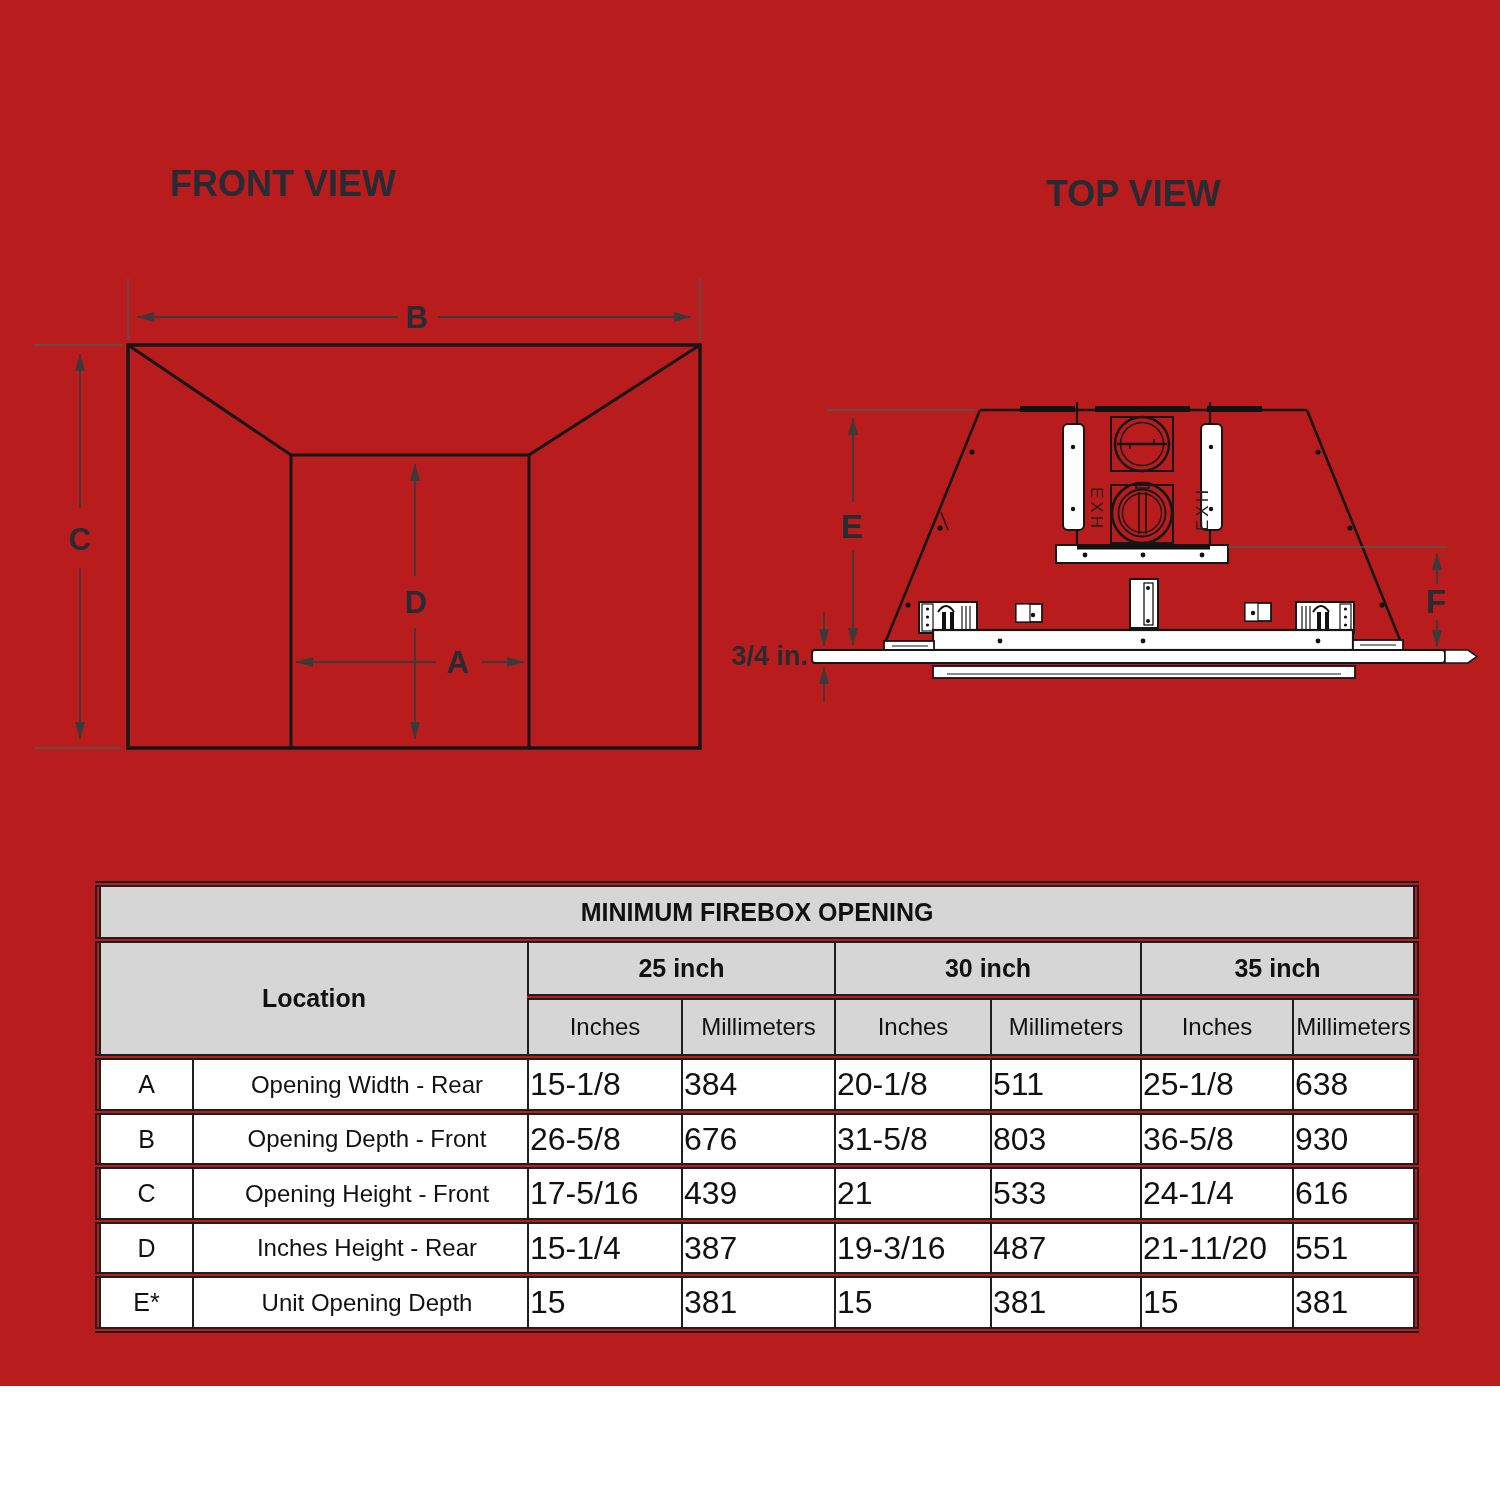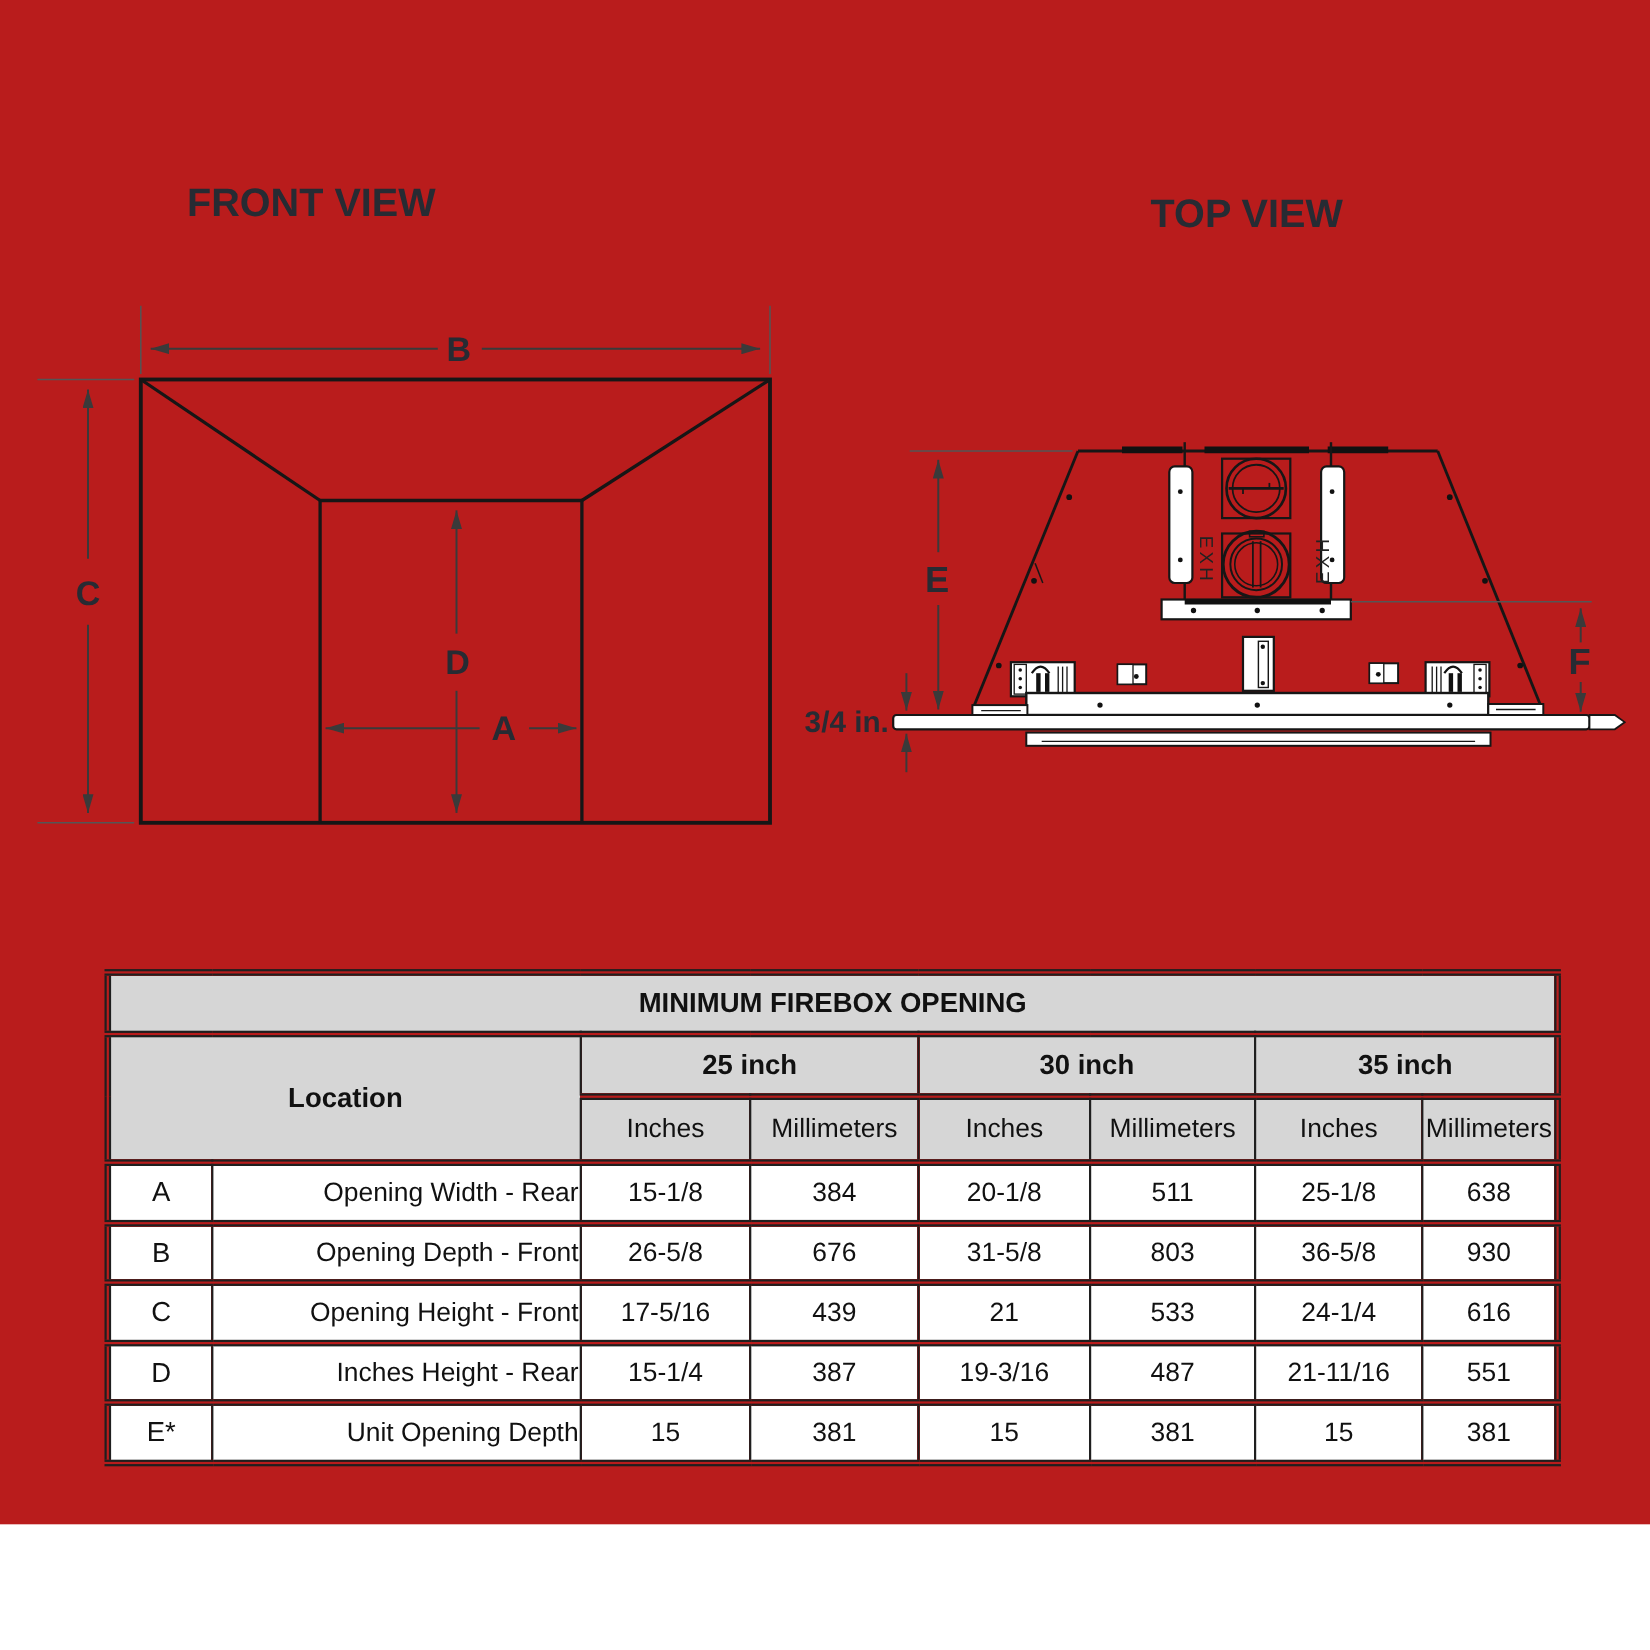--- a/index.html
+++ b/index.html
@@ -17,22 +17,22 @@
   
   .spec-table-wrap{position:absolute;left:95px;top:837px;width:1318px;}
   table.spec{border-collapse:collapse;width:1318px;table-layout:fixed;
              font-family:"Liberation Sans",sans-serif;color:#111;}
   table.spec td,table.spec th{border:2px solid #1f1f1f;overflow:hidden;}
   table.spec tr.hline>td,table.spec tr.hline>th{border-top:6px double #1f1f1f;border-bottom:6px double #1f1f1f;}
   table.spec{border:6px double #1f1f1f;margin-top:44px;}
   .hdr{background:#d6d6d6;font-weight:bold;text-align:center;vertical-align:middle;font-size:25px;}
   .hdr-sub{background:#d6d6d6;font-weight:normal;text-align:center;vertical-align:middle;font-size:24px;}
   .cell-code{background:#fff;text-align:center;vertical-align:middle;font-size:25px;}
-  .cell-loc{background:#fff;text-align:right;vertical-align:middle;font-size:24px;padding-left:14px;}
-  .cell-val{background:#fff;text-align:center;vertical-align:middle;font-size:24px;}
+  .cell-loc{background:#fff;text-align:center;vertical-align:middle;font-size:24px;padding-left:14px;}
+  .cell-val{background:#fff;text-align:left;vertical-align:middle;font-size:32px;}
 </style>
 </head>
 <body>
 
 <div class="page">
 
   <svg class="diagram" width="1500" height="1500" viewBox="0 0 1500 1500">
     <defs>
       <marker id="arr" markerUnits="userSpaceOnUse" markerWidth="18" markerHeight="10" refX="17" refY="5" orient="auto">
         <path d="M0,0 L17,5 L0,10 Z" fill="#3a3a3a"></path>
@@ -327,21 +327,21 @@
         <td class="cell-val">24-1/4</td>
         <td class="cell-val">616</td>
       </tr>
       <tr class="hline" style="height:54px">
         <td class="cell-code">D</td>
         <td class="cell-loc">Inches Height - Rear</td>
         <td class="cell-val">15-1/4</td>
         <td class="cell-val">387</td>
         <td class="cell-val">19-3/16</td>
         <td class="cell-val">487</td>
-        <td class="cell-val">21-11/16</td>
+        <td class="cell-val">21-11/20</td>
         <td class="cell-val">551</td>
       </tr>
       <tr class="hline" style="height:55px">
         <td class="cell-code">E*</td>
         <td class="cell-loc">Unit Opening Depth</td>
         <td class="cell-val">15</td>
         <td class="cell-val">381</td>
         <td class="cell-val">15</td>
         <td class="cell-val">381</td>
         <td class="cell-val">15</td>

